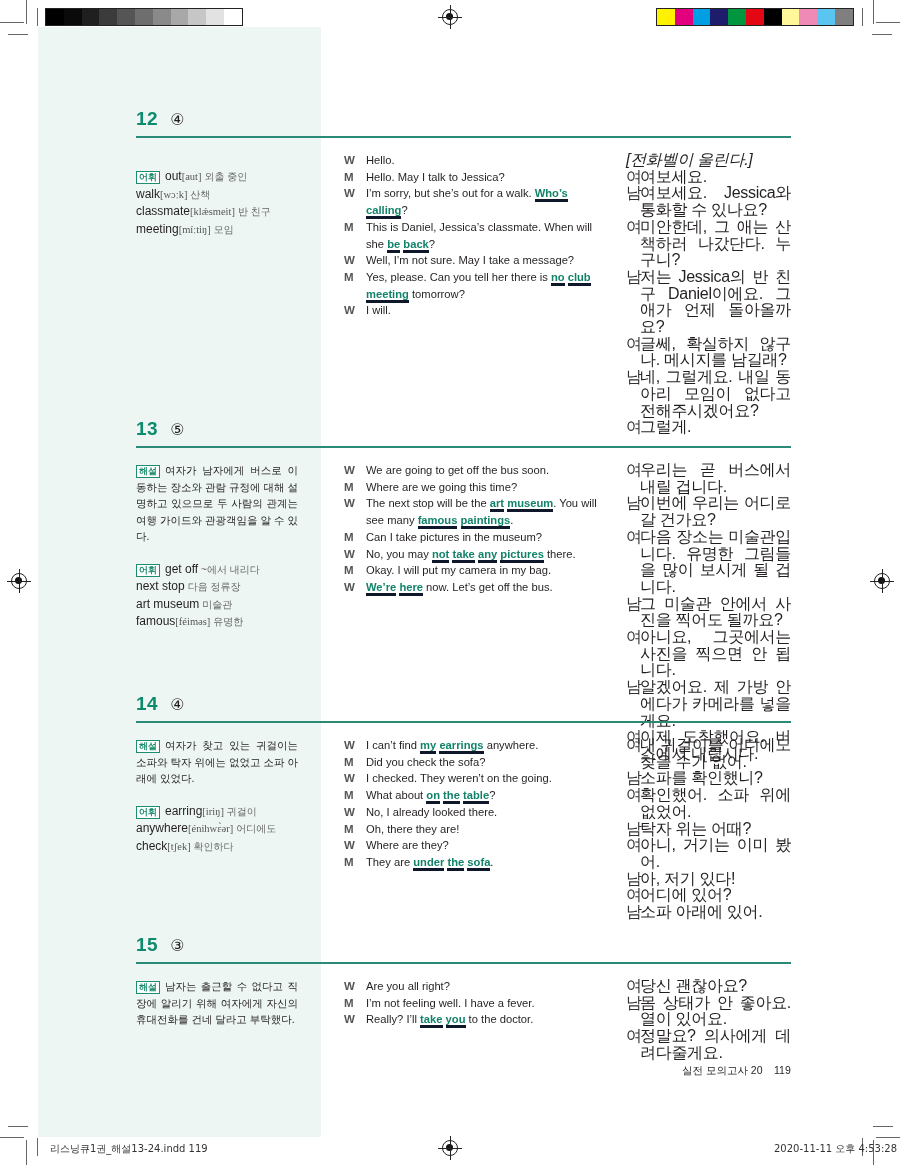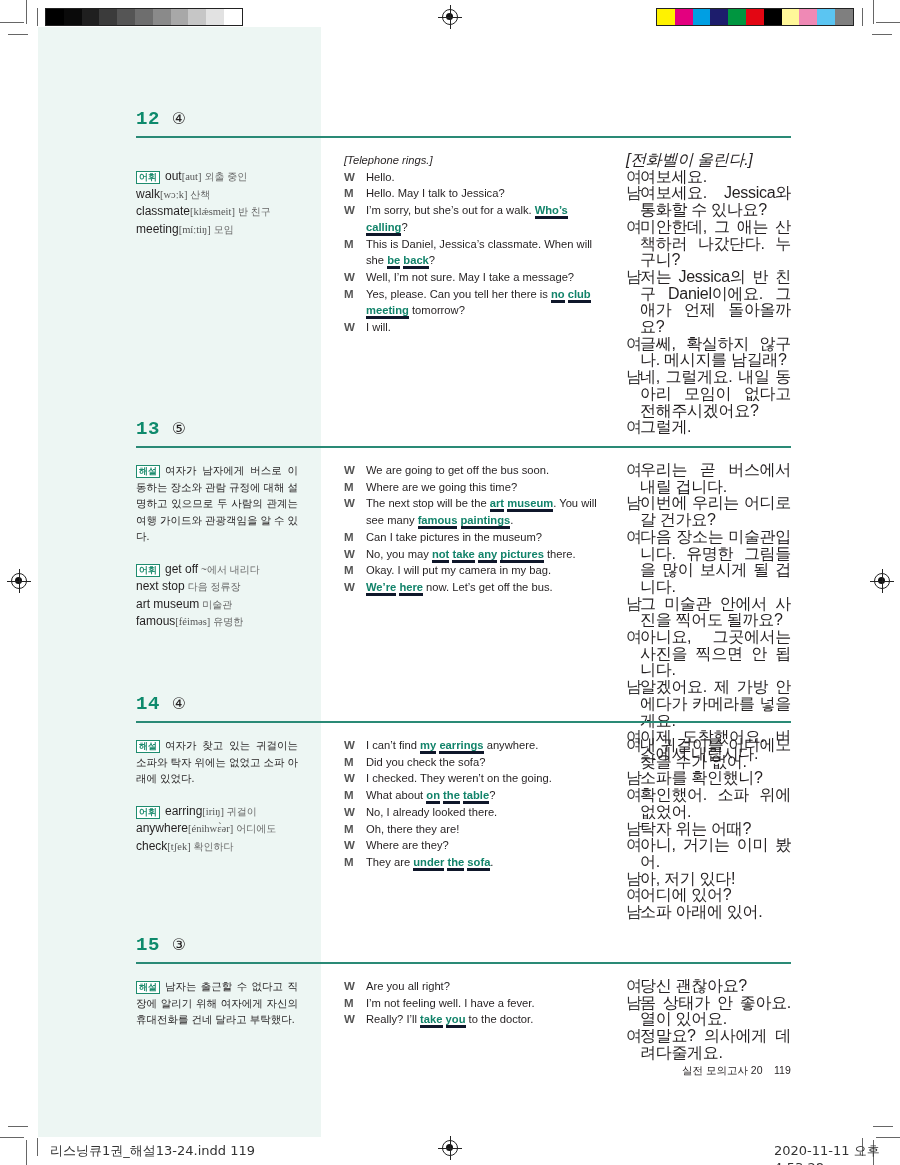--- a/index.html
+++ b/index.html
@@ -14,21 +14,21 @@
   .swatches { position: absolute; top: 8px; height: 18px; display: flex; border: 1px solid #222; }
   .swatches span { display: block; width: 17.8px; height: 100%; }
 
   .reg { position: absolute; width: 16px; height: 16px; border: 1.5px solid #222; border-radius: 50%; }
   .reg::before { content: ""; position: absolute; left: 3px; top: 3px; width: 7px; height: 7px; background: #111; border-radius: 50%; }
   .reg::after { content: ""; position: absolute; left: -5px; top: 6.5px; width: 24px; height: 1px; background: #222; }
   .reg i { position: absolute; left: 6.5px; top: -5px; width: 1px; height: 24px; background: #222; display:block; }
 
   .section { position: absolute; left: 136px; width: 655px; }
   .sec-head { display: flex; align-items: baseline; height: 26px; }
-  .sec-num { font-family: Liberation Mono, monospace; font-weight: bold; font-size: 19px; color: #0e8a6c; letter-spacing: 0.5px; }
+  .sec-num { font-family: Liberation Sans, sans-serif; font-weight: bold; font-size: 19px; color: #0e8a6c; letter-spacing: 0.5px; }
   .sec-ans { font-size: 16px; margin-left: 12px; color: #231f20; font-family: "DejaVu Sans", sans-serif; }
   .sec-rule { height: 2px; background: #2a8a76; margin-top: 2px; width: 655px; }
 
   .cols { position: relative; margin-top: 14px; }
   .col-exp { position: absolute; left: 0; width: 162px; font-size: 10.5px; line-height: 16.5px; color: #231f20; }
   .col-en { position: absolute; left: 208px; width: 262px; font-size: 11.2px; line-height: 16.7px; }
   .col-ko { position: absolute; left: 490px; width: 165px; font-size: 16px; line-height: 16.7px; letter-spacing: -0.3px; }
 
   .tag { display: inline-block; border: 1px solid #1e8c6e; color: #1e8c6e; background: #fff; font-size: 9px; line-height: 11px; padding: 0 2px; margin-right: 5px; font-weight: bold; }
   .exp-text { text-align: justify; }
@@ -41,21 +41,21 @@
   .sp { width: 22px; flex: none; font-weight: bold; color: #555; font-size: 11.5px; }
   .tx { flex: 1; }
   .stage { font-style: italic; }
   .hl { color: #12836a; font-weight: bold; border-bottom: 3px solid #0f172a; padding-bottom: 0; }
 
   .ko-line { display: flex; }
   .ko-sp { width: 14px; flex: none; color: #333; }
   .ko-tx { flex: 1; text-align: justify; }
 
   .footer-page { position: absolute; top: 1064px; font-size: 10.5px; color: #231f20; }
-  .slug { position: absolute; top: 1142px; font-size: 13px; color: #333; font-family: "DejaVu Sans", sans-serif; }
+  .slug { position: absolute; top: 1142px; font-size: 10px; color: #333; font-family: "DejaVu Sans", sans-serif; }
 </style>
 </head>
 <body>
 
 <div class="leftpanel"></div>
 
 <div class="crop" style="left:0;top:22px;width:24px;height:1px;"></div>
 <div class="crop" style="left:26px;top:0;width:1px;height:24px;"></div>
 <div class="crop" style="left:37px;top:8px;width:1px;height:18px;"></div>
 <div class="crop" style="left:8px;top:34px;width:20px;height:1px;"></div>
@@ -122,21 +122,20 @@
       <div class="cols">
         <div class="col-exp">
           <div class="vocab">
             <div><span class="tag">어휘</span><span class="w">out</span><span class="ph">[aut]</span> <span class="k">외출 중인</span></div>
             <div><span class="w">walk</span><span class="ph">[wɔːk]</span> <span class="k">산책</span></div>
             <div><span class="w">classmate</span><span class="ph">[klǽsmeit]</span> <span class="k">반 친구</span></div>
             <div><span class="w">meeting</span><span class="ph">[míːtiŋ]</span> <span class="k">모임</span></div>
           </div>
         </div>
         <div class="col-en">
-          <div class="stage">[Telephone rings.]</div>
           <div class="line">
             <span class="sp">W</span>
             <span class="tx"><span class="">Hello.</span></span>
           </div>
           <div class="line">
             <span class="sp">M</span>
             <span class="tx"><span class="">Hello. May I talk to Jessica?</span></span>
           </div>
           <div class="line">
             <span class="sp">W</span>

